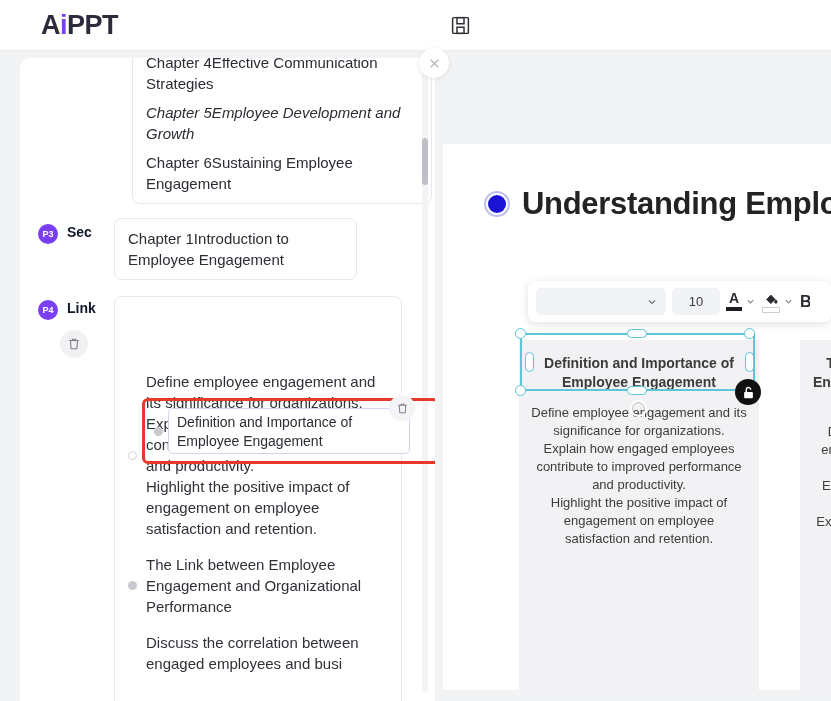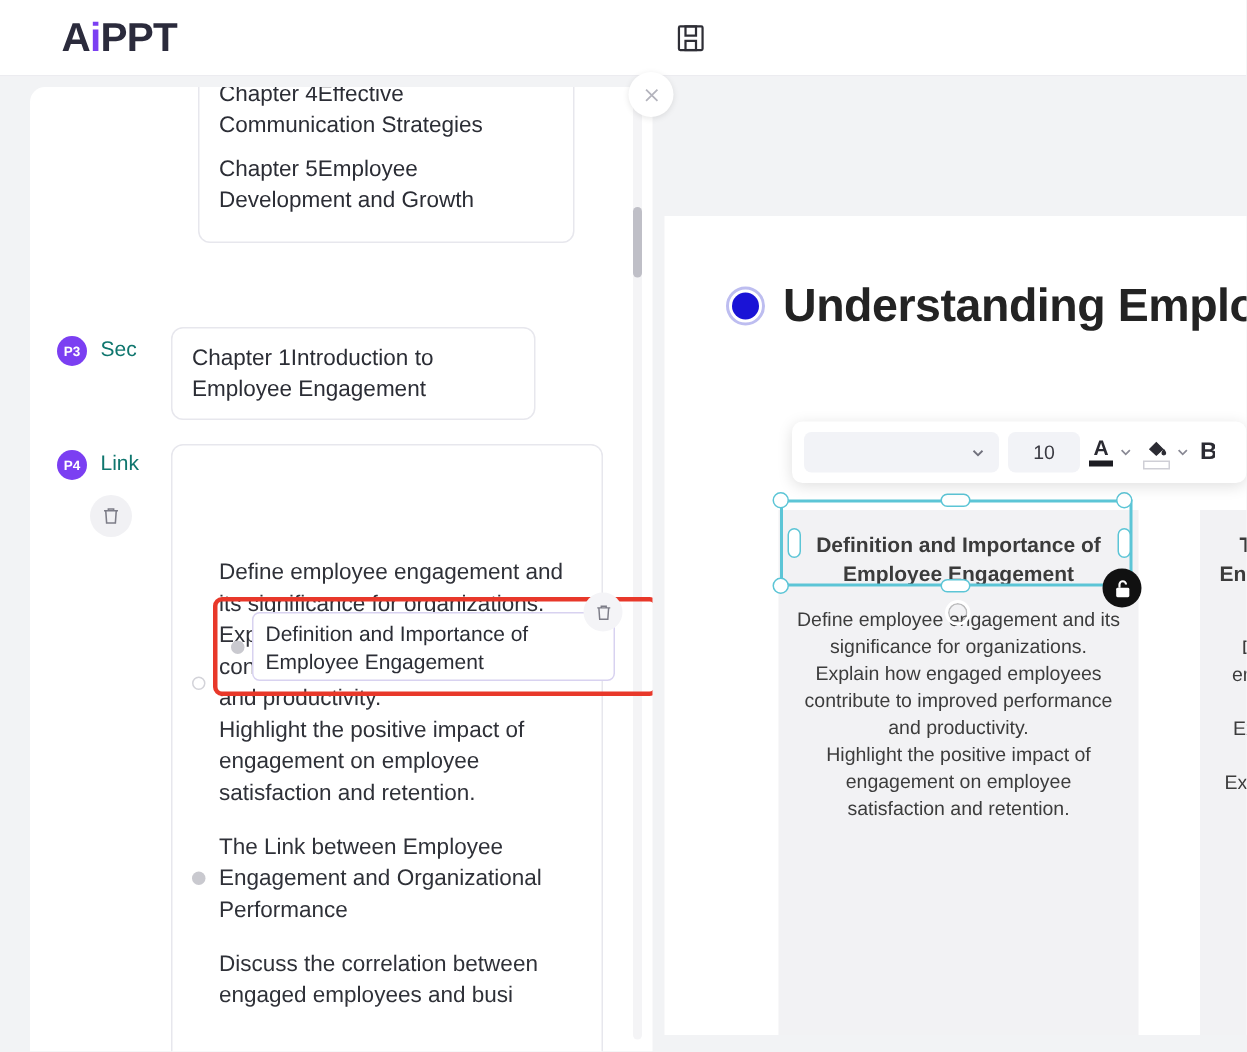--- a/index.html
+++ b/index.html
@@ -42,21 +42,21 @@
   .outline-inner { position: relative; width: 415px; height: 643px; }
 
   .ol-row { position: absolute; display: flex; }
   .badge {
     width: 20px; height: 20px; border-radius: 50%;
     background: #7b3ff2; color: #fff; font-size: 9px; font-weight: 700;
     display: flex; align-items: center; justify-content: center;
     flex: 0 0 auto;
   }
   .row-label {
-    margin-left: 9px; font-size: 14px; font-weight: 400; color: #0f766e;
+    margin-left: 9px; font-size: 14px; font-weight: 700; color: #0f172a;
     white-space: nowrap;
   }
   .trash-circle {
     width: 28px; height: 28px; border-radius: 50%; background: #f1f1f4;
     display: flex; align-items: center; justify-content: center; cursor: pointer;
   }
 
   .card {
     background: #fff; border: 1px solid #e7e7ed; border-radius: 8px;
     padding: 9px 13px;
@@ -236,23 +236,24 @@
         <rect x="3" y="3" width="18" height="18" rx="1"></rect>
         <rect x="8" y="3" width="8" height="7"></rect>
         <rect x="8" y="14" width="8" height="7"></rect>
       </svg>
     </div>
   </div>
 
   <div class="outline-panel">
     <div class="outline-inner">
 
-      <div class="card" style="position:absolute; left:112px; top:-16px; width:251px;">
+      <div class="card" style="position:absolute; left:112px; top:-16px; width:300px;">
         <div class="ol-text" style="margin-bottom:8px;">Chapter 4Effective Communication Strategies</div>
-        <div class="ol-text" style="margin-bottom:8px;">Chapter 5Employee Development and Growth</div>
+        <div class="ol-text" style="margin-bottom:8px;font-style:italic;">Chapter 5Employee Development and Growth</div>
+        <div class="ol-text">Chapter 6Sustaining Employee Engagement</div>
       </div>
 
       <div class="ol-row" style="left:18px; top:166px; align-items:flex-start;">
         <div class="badge">P3</div>
         <div class="row-label">Sec</div>
       </div>
       <div class="card" style="position:absolute; left:94px; top:160px; width:243px;">
         <div class="ol-text">Chapter 1Introduction to Employee Engagement</div>
       </div>
 

